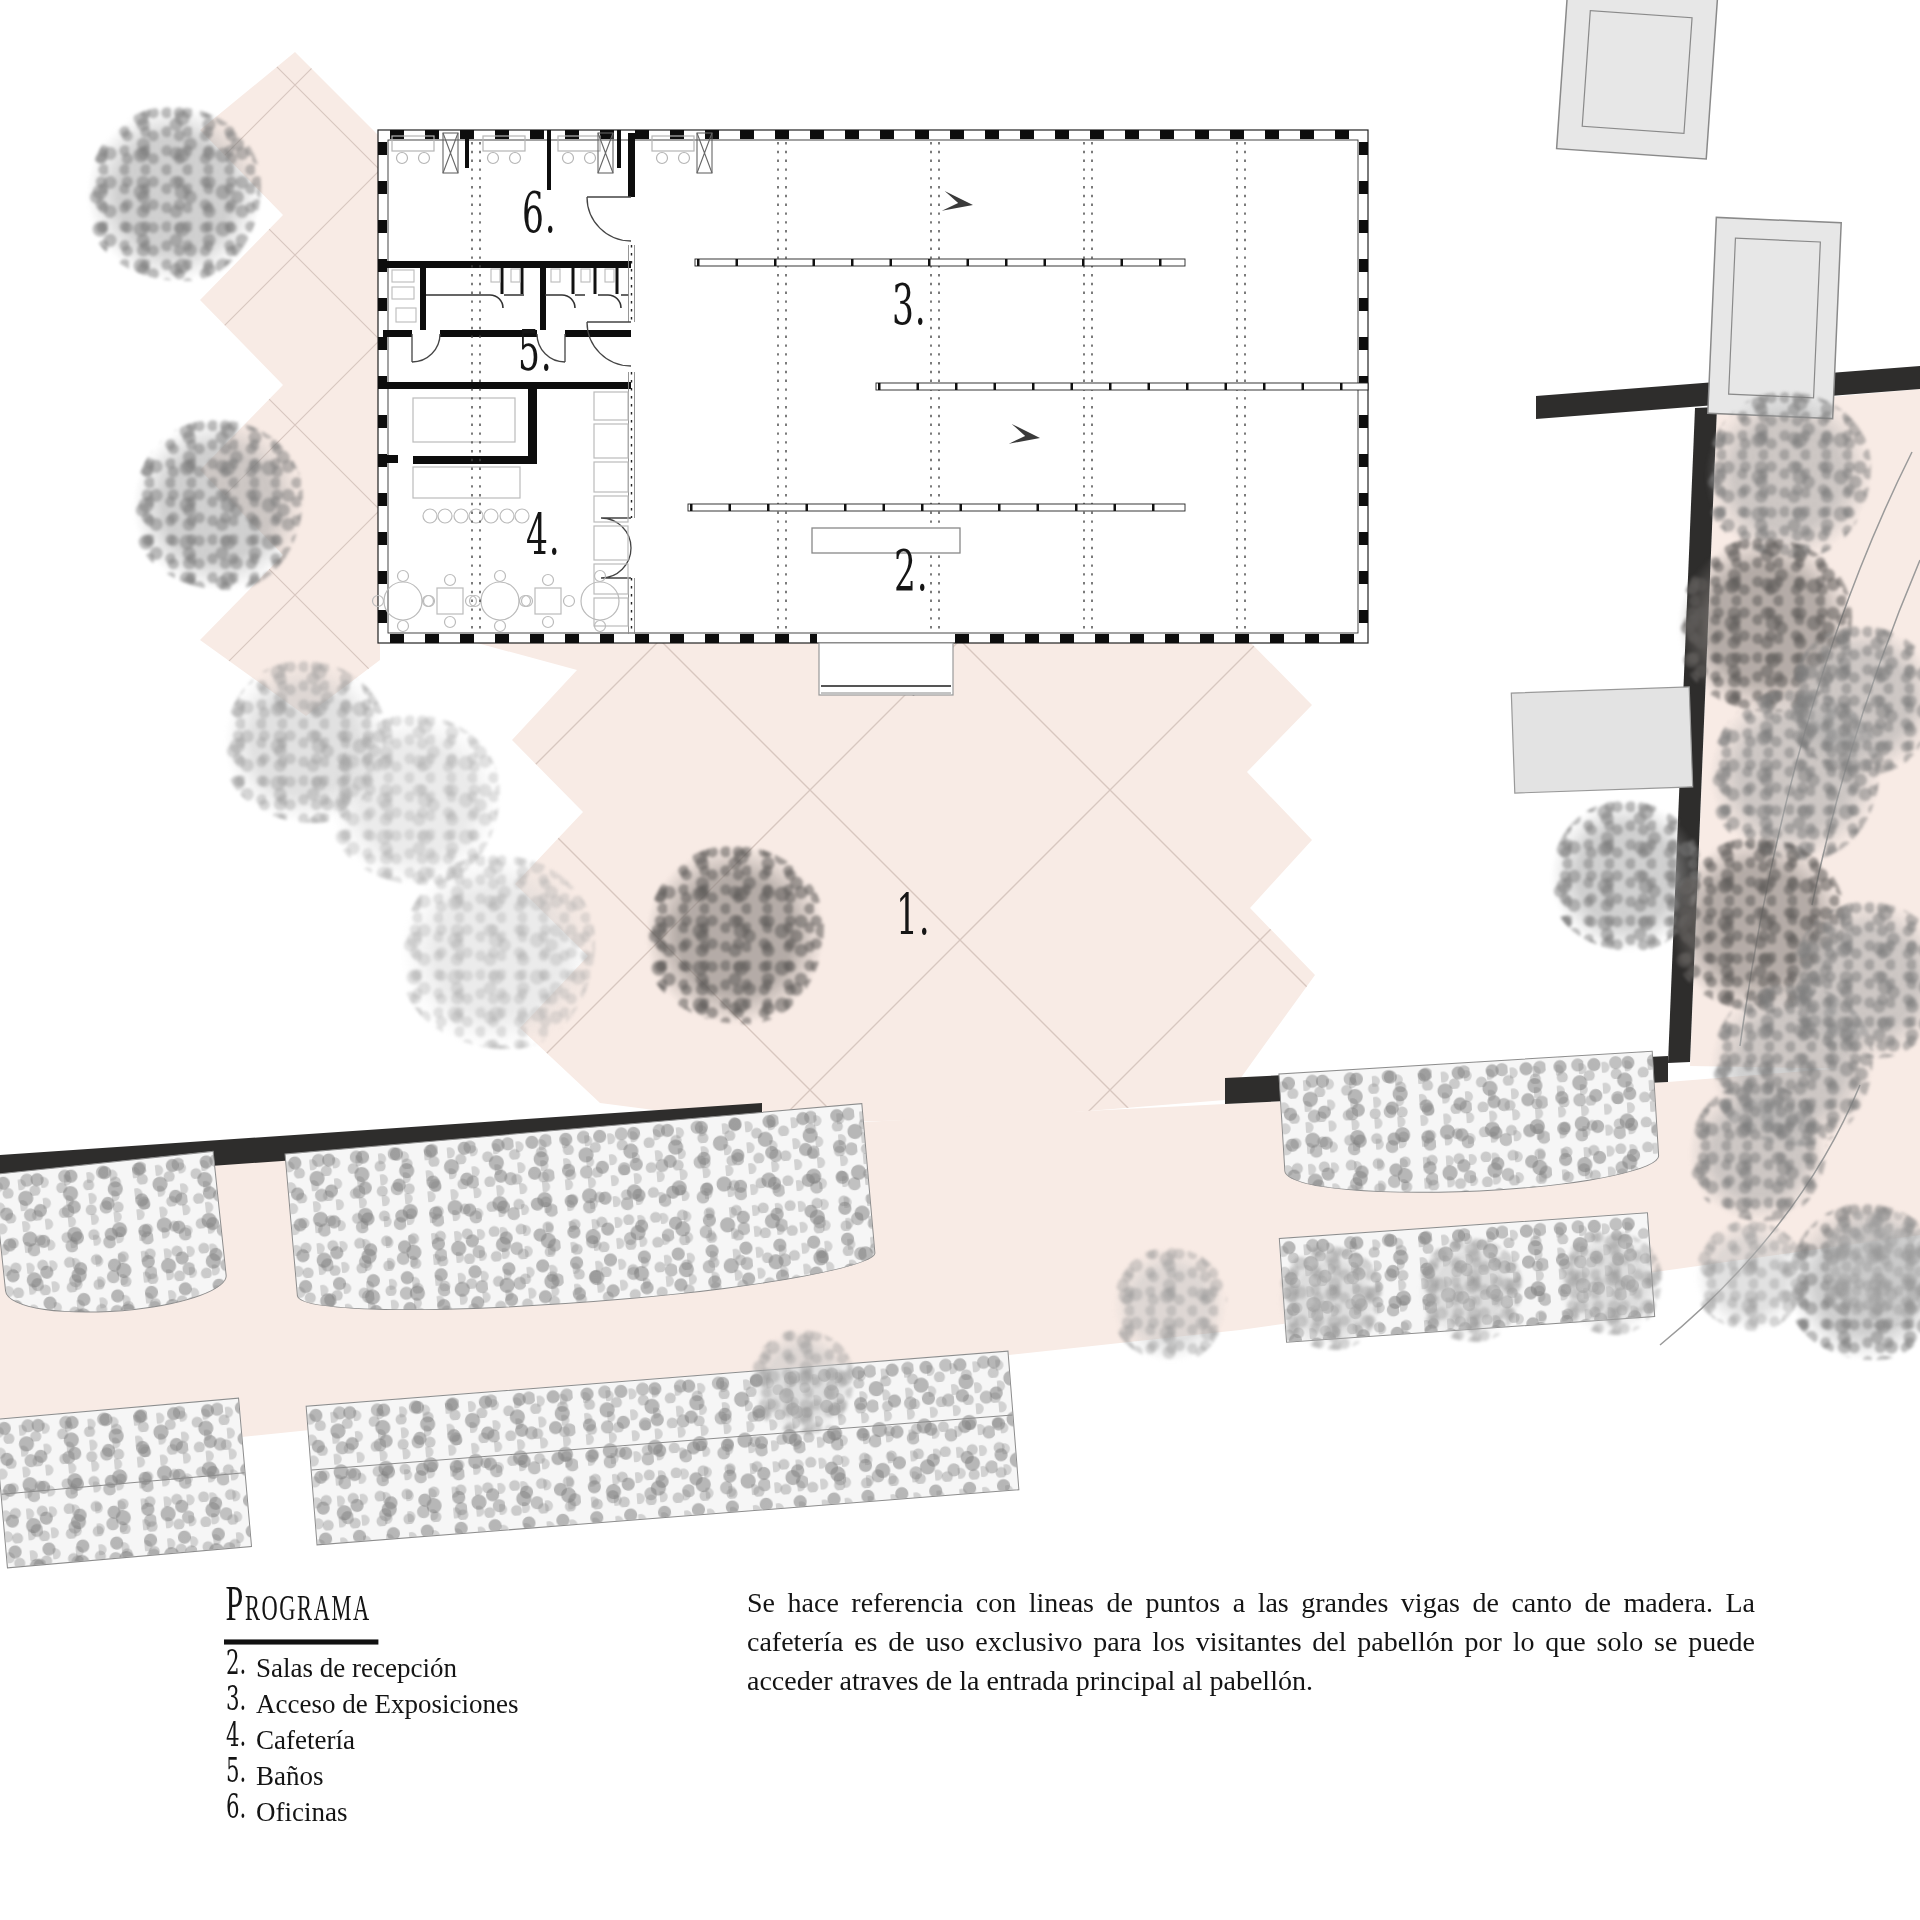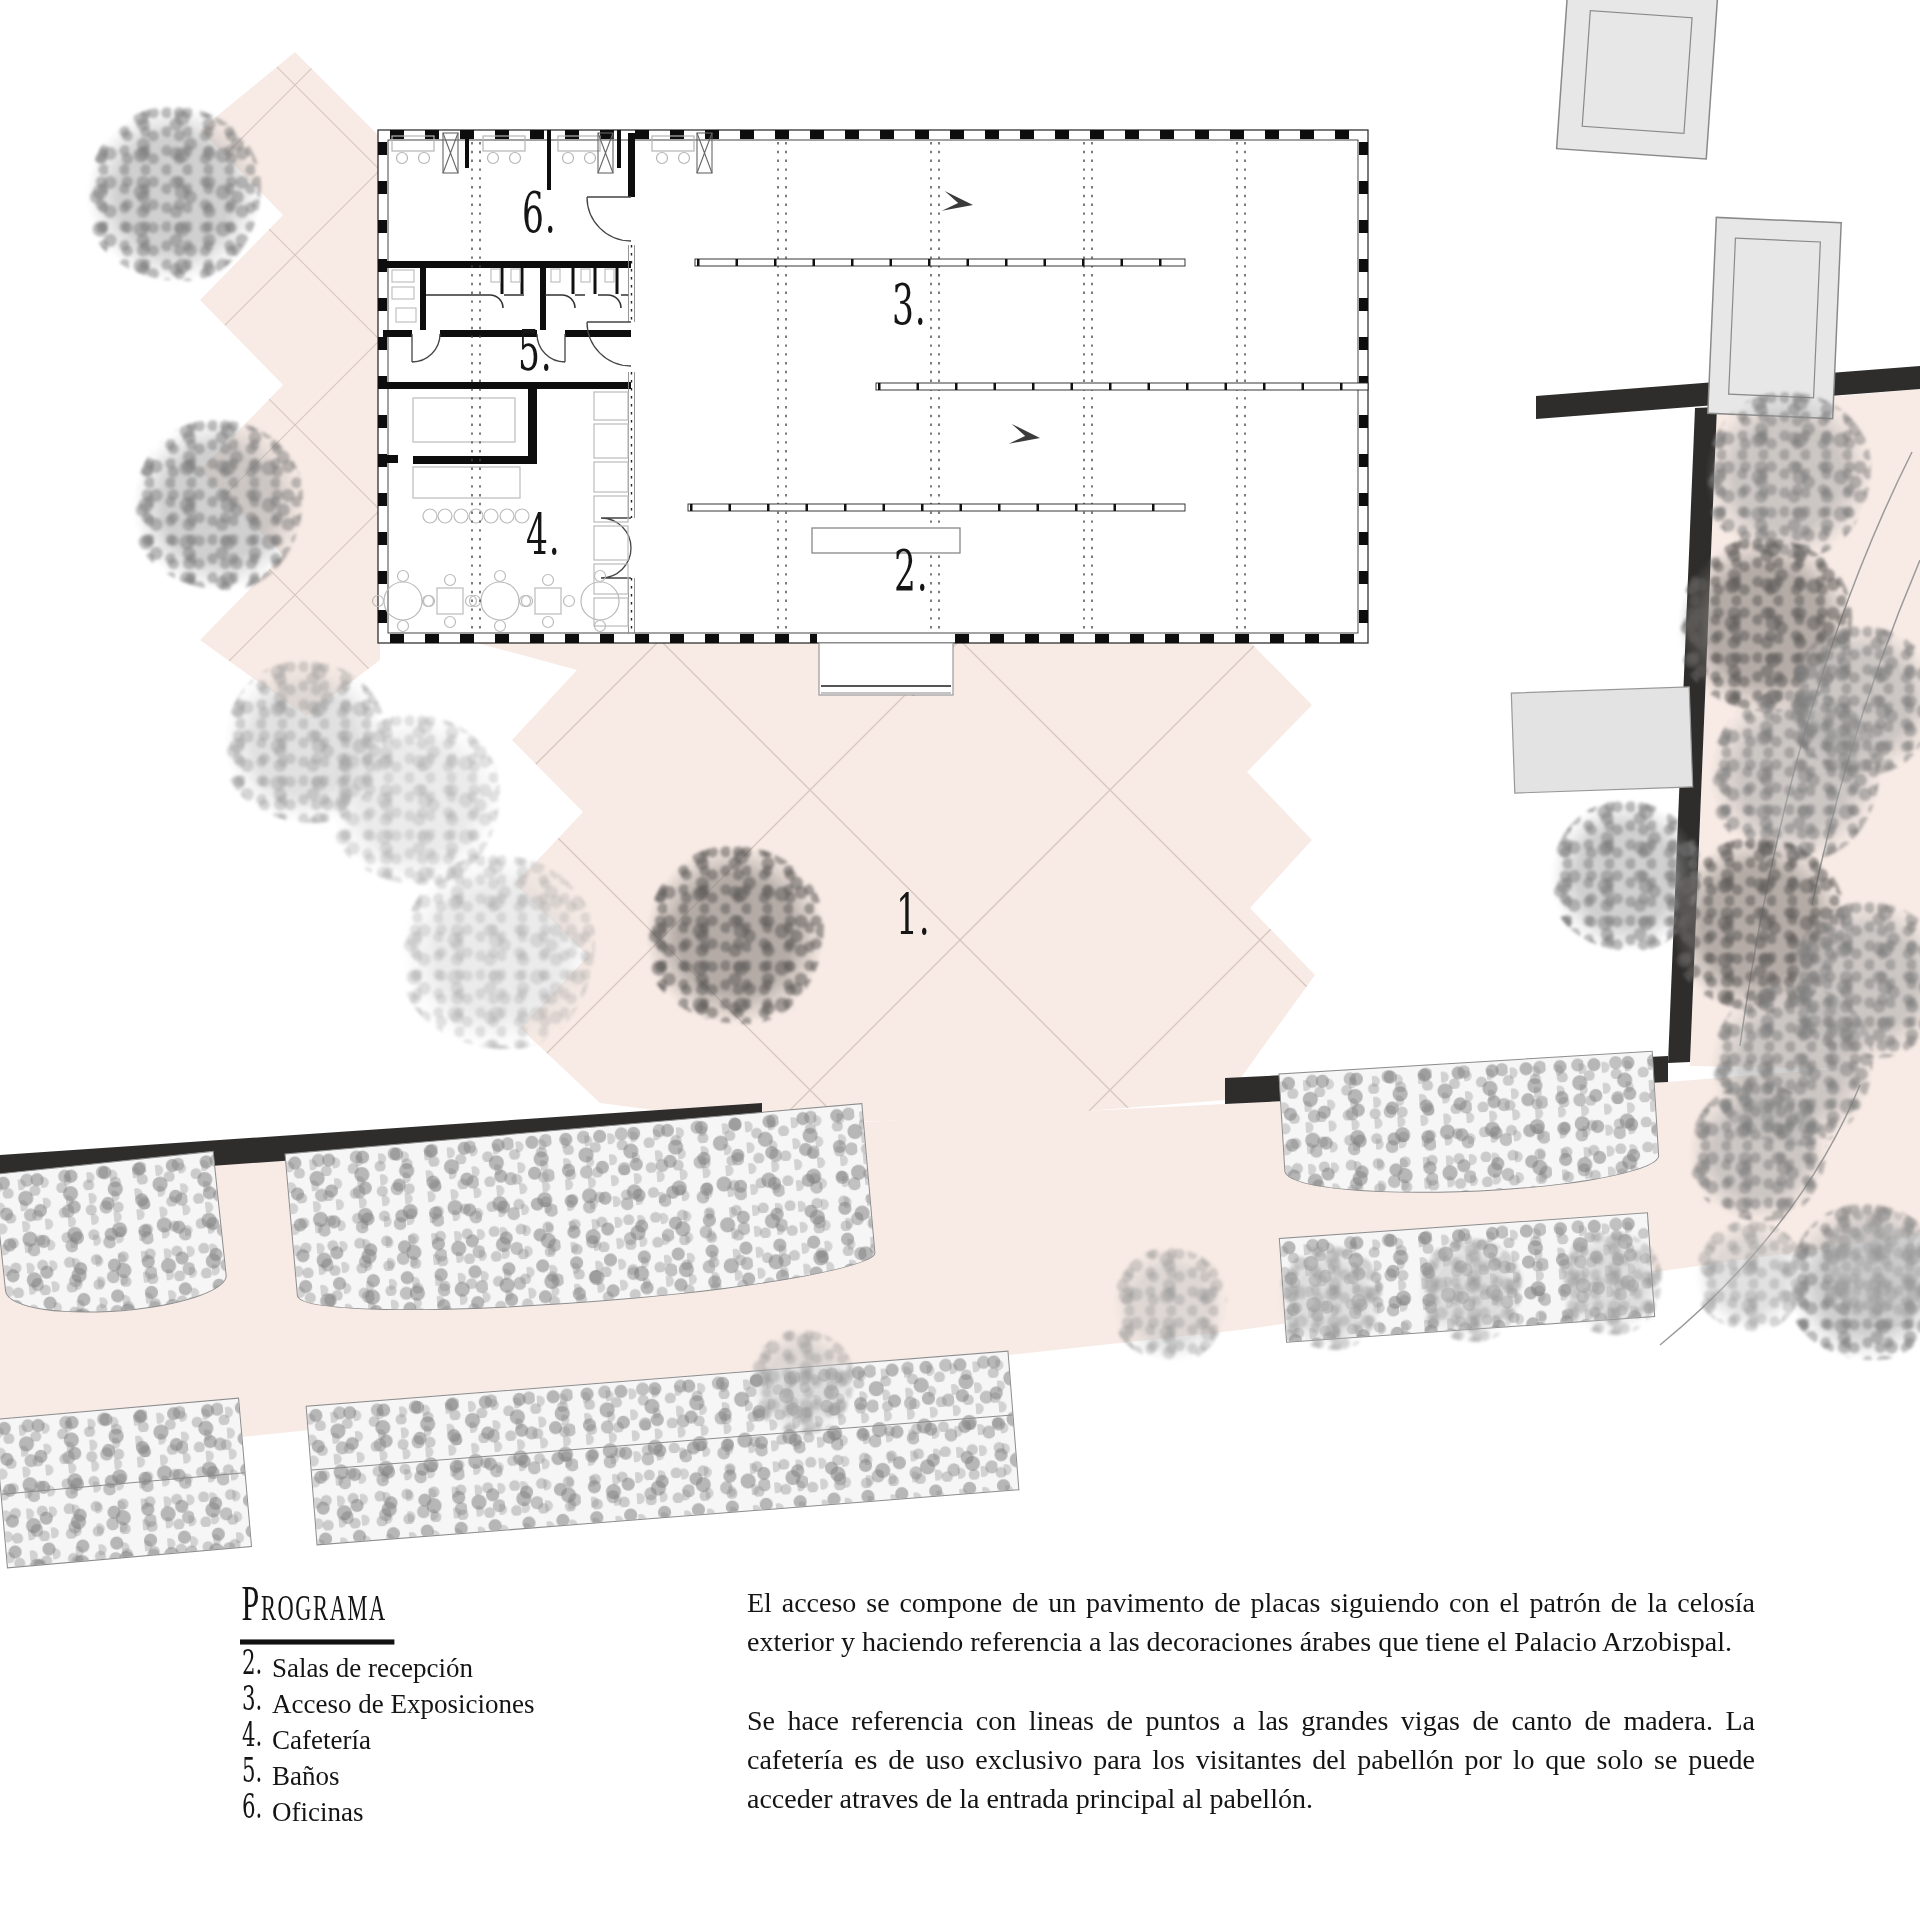--- a/index.html
+++ b/index.html
@@ -33,21 +33,21 @@
        radial-gradient(circle at 85% 25%, rgba(140,140,140,.5) 0 6px, transparent 7px),
        radial-gradient(circle at 10% 60%, rgba(155,155,155,.4) 0 5px, transparent 6px),
        #f6f6f6;
      background-size:34px 31px,45px 41px,27px 25px,38px 35px,23px 21px,100% 100%;}
   .hedge.wavy{border-radius:0 0 45% 60% / 0 0 26px 34px;}
   .hedge .split{position:absolute;left:0;right:0;height:0;border-top:1px solid #8d8d8d;}
   
   .hand{font-family:"DejaVu Serif", serif;font-weight:400;
         transform:scale(.82,1.32);transform-origin:left bottom;display:inline-block;}
   .plan-num{position:absolute;z-index:7;font-size:42px;color:#151515;letter-spacing:1px;}
-  #programa{position:absolute;left:240px;top:1578px;width:500px;z-index:8;}
+  #programa{position:absolute;left:224px;top:1578px;width:500px;z-index:8;}
   #programa h2{margin:0;font-size:40px;font-weight:400;font-variant:small-caps;
       letter-spacing:2px;line-height:1;display:inline-block;transform:scale(.8,1.28);
       transform-origin:left top;border-bottom:4px solid #111;padding:0 10px 8px 2px;}
   #programa ol{list-style:none;margin:20px 0 0 2px;padding:0;}
   #programa li{font-size:27px;line-height:36px;white-space:nowrap;}
   #programa li .n{display:inline-block;width:30px;font-size:26px;}
   #desc{position:absolute;left:747px;top:1583px;width:1008px;z-index:8;}
   #desc p{margin:0;font-size:28px;line-height:39px;text-align:justify;}
   #desc p + p{margin-top:40px;}
 </style>
@@ -336,17 +336,16 @@
     <ol>
       <li><span class="n hand">2.</span><span>Salas de recepción</span></li>
       <li><span class="n hand">3.</span><span>Acceso de Exposiciones</span></li>
       <li><span class="n hand">4.</span><span>Cafetería</span></li>
       <li><span class="n hand">5.</span><span>Baños</span></li>
       <li><span class="n hand">6.</span><span>Oficinas</span></li>
     </ol>
   </section>
 
   <section id="desc">
-    <p>El acceso se compone de un pavimento de placas siguiendo con el patrón de la celosía exterior y haciendo referencia a las decoraciones árabes que tiene el Palacio Arzobispal.</p>
     <p>Se hace referencia con lineas de puntos a las grandes vigas de canto de madera. La cafetería es de uso exclusivo para los visitantes del pabellón por lo que solo se puede acceder atraves de la entrada principal al pabellón.</p>
   </section>
 
 </div>
 
 </body></html>

